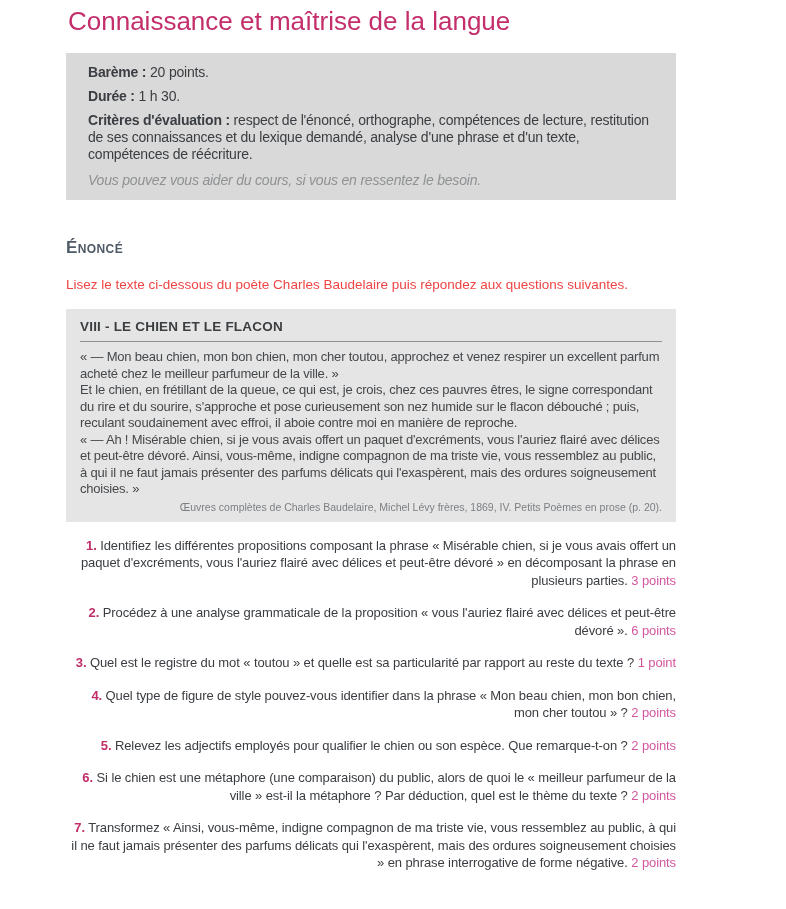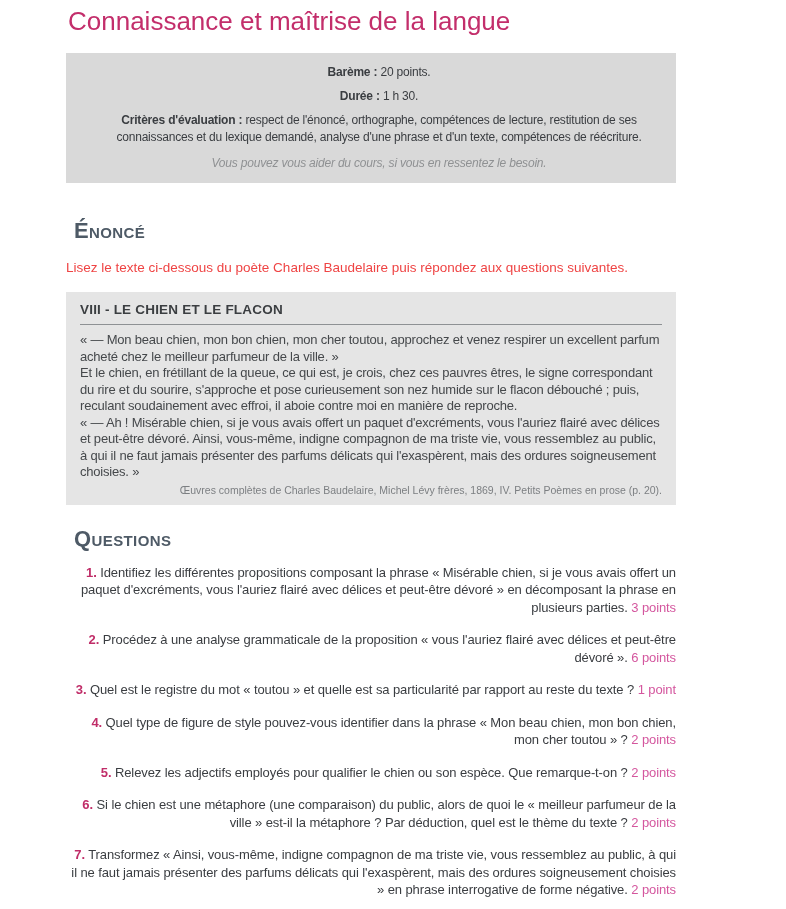--- a/index.html
+++ b/index.html
@@ -23,33 +23,32 @@
     line-height: 30px;
     font-weight: normal;
     color: #c32e6b;
   }
   .infobox {
     margin-top: 17px;
     background: #d9d9d9;
     padding: 11px 14px 11px 14px;
   }
   .infobox p {
-    margin: 0 0 7px 16px;
-    font-size: 12px;
+    margin: 0 0 7px 8px;
+    font-size: 14px;
     line-height: 17px;
     letter-spacing: -0.2px;
     color: #3a3d41;
-    text-align: center;
   }
   .infobox p:last-child { margin-bottom: 0; }
   .infobox .lbl { font-weight: bold; }
   .infobox .note { color: #8f9193; margin-top: 9px; font-style: italic; }
   h2.section-heading {
-    margin: 8px;
-    font-size: 22px;
+    margin: 0;
+    font-size: 17px;
     line-height: 20px;
     font-weight: bold;
     font-variant: small-caps;
     letter-spacing: 0.4px;
     color: #4e5a66;
   }
   h2.enonce { margin-top: 38px; }
   h2.questions { margin-top: 24px; }
   p.instruction {
     margin: 18px 0 0 0;
@@ -121,21 +120,20 @@
 
     <section class="textbox">
       <h3>VIII - LE CHIEN ET LE FLACON</h3>
       <div class="rule"></div>
       <p class="excerpt">« — Mon beau chien, mon bon chien, mon cher toutou, approchez et venez respirer un excellent parfum acheté chez le meilleur parfumeur de la ville. »</p>
       <p class="excerpt">Et le chien, en frétillant de la queue, ce qui est, je crois, chez ces pauvres êtres, le signe correspondant du rire et du sourire, s'approche et pose curieusement son nez humide sur le flacon débouché ; puis, reculant soudainement avec effroi, il aboie contre moi en manière de reproche.</p>
       <p class="excerpt">« — Ah ! Misérable chien, si je vous avais offert un paquet d'excréments, vous l'auriez flairé avec délices et peut-être dévo­ré. Ainsi, vous-même, indigne compagnon de ma triste vie, vous ressemblez au public, à qui il ne faut jamais présenter des parfums délicats qui l'exaspèrent, mais des ordures soigneusement choisies. »</p>
       <p class="attribution">Œuvres complètes de Charles Baudelaire, Michel Lévy frères, 1869, IV. Petits Poèmes en prose (p. 20).</p>
     </section>
 
-    <h2 class="section-heading questions">Questions</h2>
 
     <div class="question-list">
       <p class="question"><span class="qnum">1.</span> <span class="qtext">Identifiez les différentes propositions composant la phrase « Misérable chien, si je vous avais offert un paquet d'excréments, vous l'auriez flairé avec délices et peut-être dévoré » en décomposant la phrase en plusieurs parties.</span> <span class="points">3 points</span></p>
       <p class="question"><span class="qnum">2.</span> <span class="qtext">Procédez à une analyse grammaticale de la proposition « vous l'auriez flairé avec délices et peut-être dévo­ré ».</span> <span class="points">6 points</span></p>
       <p class="question"><span class="qnum">3.</span> <span class="qtext">Quel est le registre du mot « toutou » et quelle est sa particularité par rapport au reste du texte ?</span> <span class="points">1 point</span></p>
       <p class="question"><span class="qnum">4.</span> <span class="qtext">Quel type de figure de style pouvez-vous identifier dans la phrase « Mon beau chien, mon bon chien, mon cher toutou » ?</span> <span class="points">2 points</span></p>
       <p class="question"><span class="qnum">5.</span> <span class="qtext">Relevez les adjectifs employés pour qualifier le chien ou son espèce. Que remarque-t-on ?</span> <span class="points">2 points</span></p>
       <p class="question"><span class="qnum">6.</span> <span class="qtext">Si le chien est une métaphore (une comparaison) du public, alors de quoi le « meilleur parfumeur de la ville » est-il la métaphore ? Par déduction, quel est le thème du texte ?</span> <span class="points">2 points</span></p>
       <p class="question"><span class="qnum">7.</span> <span class="qtext">Transformez « Ainsi, vous-même, indigne compagnon de ma triste vie, vous ressemblez au public, à qui il ne faut jamais présenter des parfums délicats qui l'exaspèrent, mais des ordures soigneusement choisies » en phrase interrogative de forme négative.</span> <span class="points">2 points</span></p>
 

